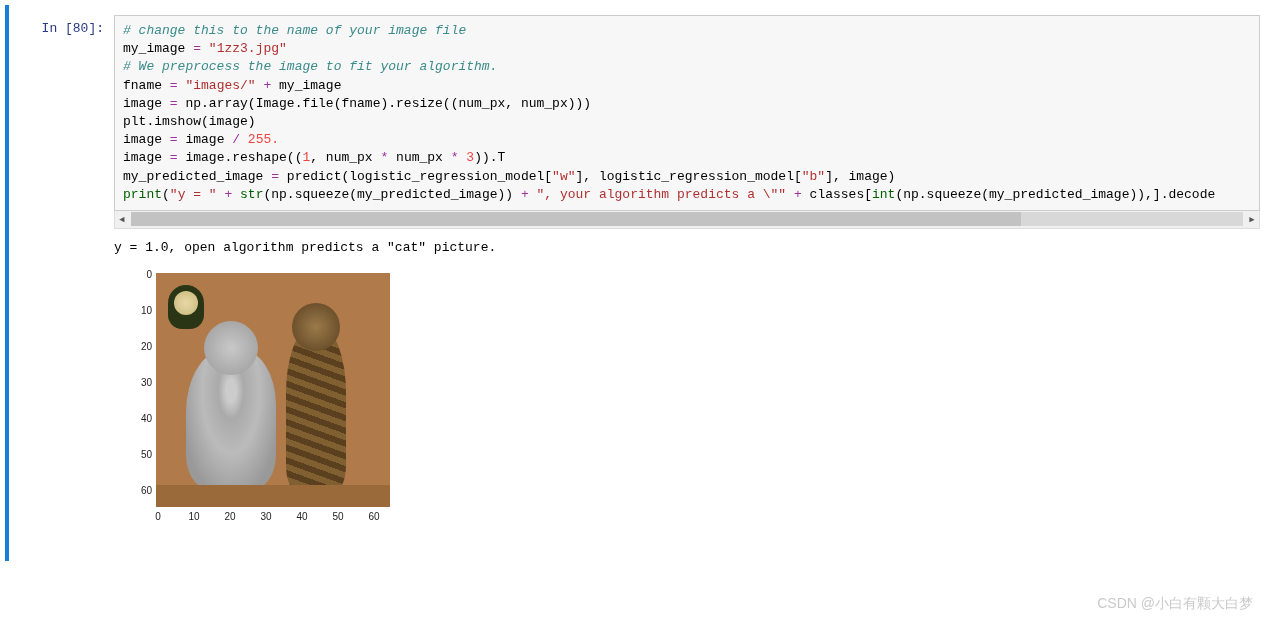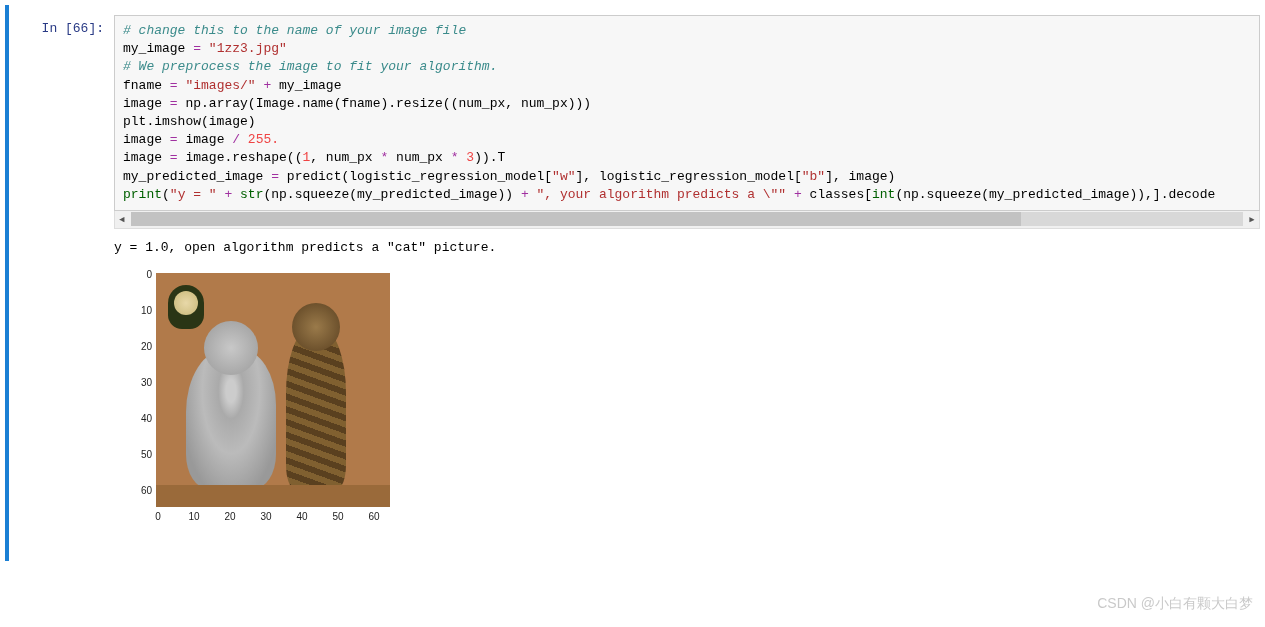--- a/index.html
+++ b/index.html
@@ -180,30 +180,30 @@
       font-family: sans-serif;
       font-size: 14px;
     }
   </style>
 </head>
 <body>
 
 <div class="notebook-container">
   <div class="cell">
     <div class="prompt-col">
-      <span class="in-prompt">In  [66]:</span>
+      <span class="in-prompt">In  [80]:</span>
     </div>
     <div class="content-col">
       <div class="code-block">
         <div class="code-line"><span class="c-comment"># change this to the name of your image file</span></div>
         <div class="code-line"><span class="c-var">my_image </span><span class="c-op">=</span><span class="c-string"> "1zz3.jpg"</span></div>
         <div class="code-line"></div>
         <div class="code-line"><span class="c-comment"># We preprocess the image to fit your algorithm.</span></div>
         <div class="code-line"><span class="c-var">fname </span><span class="c-op">=</span><span class="c-string"> "images/"</span><span class="c-op"> + </span><span class="c-var">my_image</span></div>
-        <div class="code-line"><span class="c-var">image </span><span class="c-op">=</span><span class="c-var"> np.array(Image.name(fname).resize((num_px, num_px)))</span></div>
+        <div class="code-line"><span class="c-var">image </span><span class="c-op">=</span><span class="c-var"> np.array(Image.file(fname).resize((num_px, num_px)))</span></div>
         <div class="code-line"><span class="c-var">plt.imshow(image)</span></div>
         <div class="code-line"><span class="c-var">image </span><span class="c-op">=</span><span class="c-var"> image </span><span class="c-op">/</span><span class="c-number"> 255.</span></div>
         <div class="code-line"><span class="c-var">image </span><span class="c-op">=</span><span class="c-var"> image.reshape((</span><span class="c-number">1</span><span class="c-var">, num_px </span><span class="c-op">*</span><span class="c-var"> num_px </span><span class="c-op">*</span><span class="c-number"> 3</span><span class="c-var">)).T</span></div>
         <div class="code-line"><span class="c-var">my_predicted_image </span><span class="c-op">=</span><span class="c-var"> predict(logistic_regression_model[</span><span class="c-string">"w"</span><span class="c-var">], logistic_regression_model[</span><span class="c-string">"b"</span><span class="c-var">], image)</span></div>
         <div class="code-line"></div>
         <div class="code-line"><span class="c-builtin">print</span><span class="c-var">(</span><span class="c-string">"y = "</span><span class="c-op"> + </span><span class="c-builtin">str</span><span class="c-var">(np.squeeze(my_predicted_image)) </span><span class="c-op">+</span><span class="c-string"> ", your algorithm predicts a \""</span><span class="c-op"> + </span><span class="c-var">classes[</span><span class="c-builtin">int</span><span class="c-var">(np.squeeze(my_predicted_image)),].decode</span></div>
       </div>
       <div class="hscroll-row">
         <span class="scroll-arrow">◂</span>
         <div class="hscroll-track">

